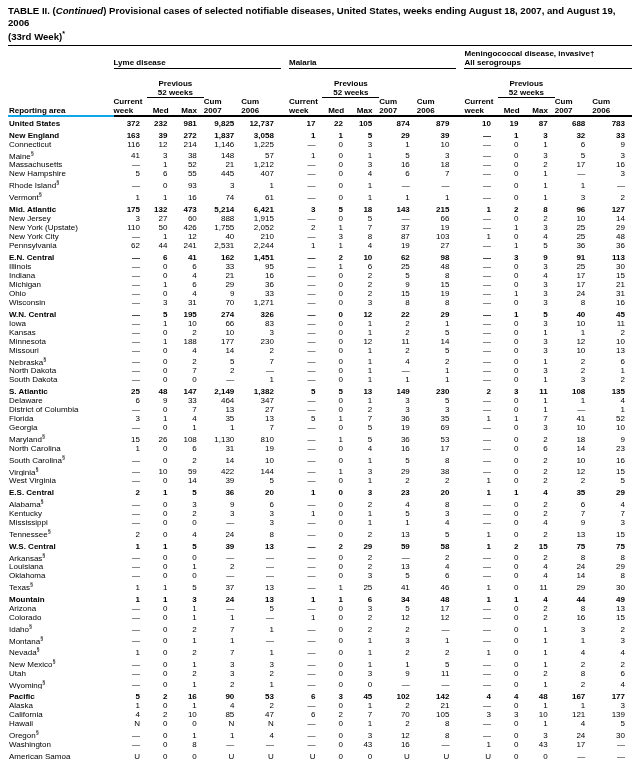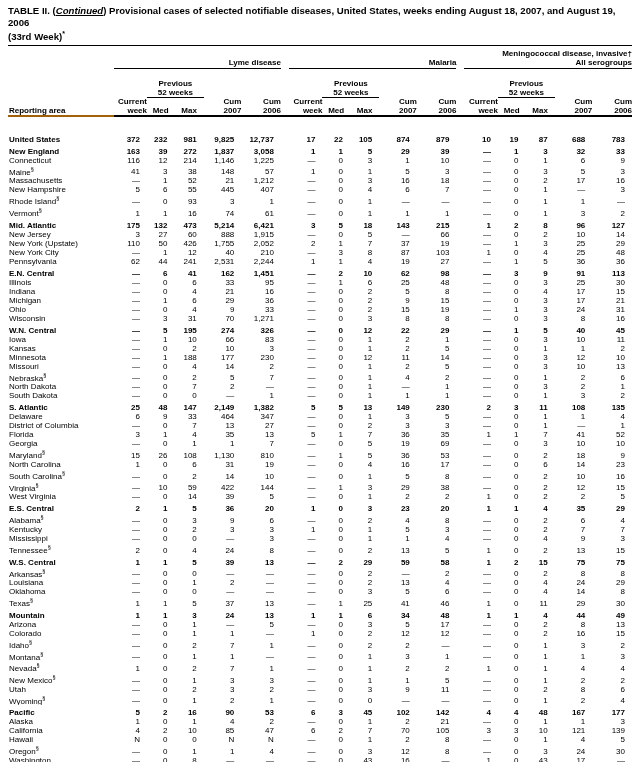--- a/index.html
+++ b/index.html
@@ -3,48 +3,48 @@
 <meta charset="utf-8">
 <style>
   html, body { margin: 0; padding: 0; background: #fff; }
   body {
     width: 640px; height: 762px; overflow: hidden; box-sizing: border-box;
     padding: 5px 8px 0 8px;
     font-family: "Liberation Sans", sans-serif; color: #000;
     -webkit-font-smoothing: antialiased;
   }
   .title { font-size: 9.6px; font-weight: bold; line-height: 11.5px; }
-  .title .cont { font-style: italic; text-decoration: underline; }
+  .title .cont { font-style: italic; }
   .title sup { font-size: 7px; }
   .top-rule { border-top: 1.6px solid #000; margin-top: 2px; }
 
   table { width: 100%; border-collapse: collapse; table-layout: fixed; margin-top: 3px;
           border-bottom: 1.8px solid #000; }
   th, td { padding: 0; font-size: 8px; line-height: 9px; vertical-align: bottom; }
 
   
   th { font-weight: bold; }
-  th.label-head { text-align: left; padding-left: 1px; border-bottom: 2px solid #a16207; margin-left: 27px; }
-  th.group-title { text-align: right; border-bottom: 1px solid #000; padding-bottom: 1px; }
+  th.label-head { text-align: left; padding-left: 1px; border-bottom: 2px solid #0ea5e9; margin-left: 27px; }
+  th.group-title { text-align: left; border-bottom: 1px solid #000; padding-bottom: 1px; }
   th.group-title .gl { display: block; line-height: 9px; min-height: 9px; }
   th.head-spacer { border-bottom: 2px solid #000; }
-  th.sub { text-align: right; border-bottom: 2px solid #000; padding-top: 16px; }
+  th.sub { text-align: left; border-bottom: 2px solid #000; padding-top: 16px; }
   th.sub div { line-height: 9px; }
   th.prev { text-align: center; border-bottom: 1px solid #000; padding-top: 10px; }
   th.prev div { line-height: 9px; }
   th.medmax { text-align: center; border-bottom: 2px solid #000; padding-top: 8px; }
 
   
   tbody td { height: 9px; }
   td.label { text-align: left; padding-left: 1px; white-space: nowrap; overflow: hidden; }
   td.label sup { font-size: 5.5px; }
   td.num { text-align: right; padding-right: 7px; white-space: nowrap; }
   tr.total td, tr.region td { font-weight: bold; }
   tr.gap td { padding-top: 3px; }
-  tbody tr.first td { padding-top: 18px; }
+  tbody tr.first td { padding-top: 2px; }
 </style>
 </head>
 <body>
 
 <div class="title">
   <span>TABLE II. (</span><span class="cont">Continued</span><span>) Provisional cases of selected notifiable diseases, United States, weeks ending August 18, 2007, and August 19, 2006</span><br>
   <span>(33rd Week)</span><sup>*</sup>
 </div>
 <div class="top-rule"></div>
 

